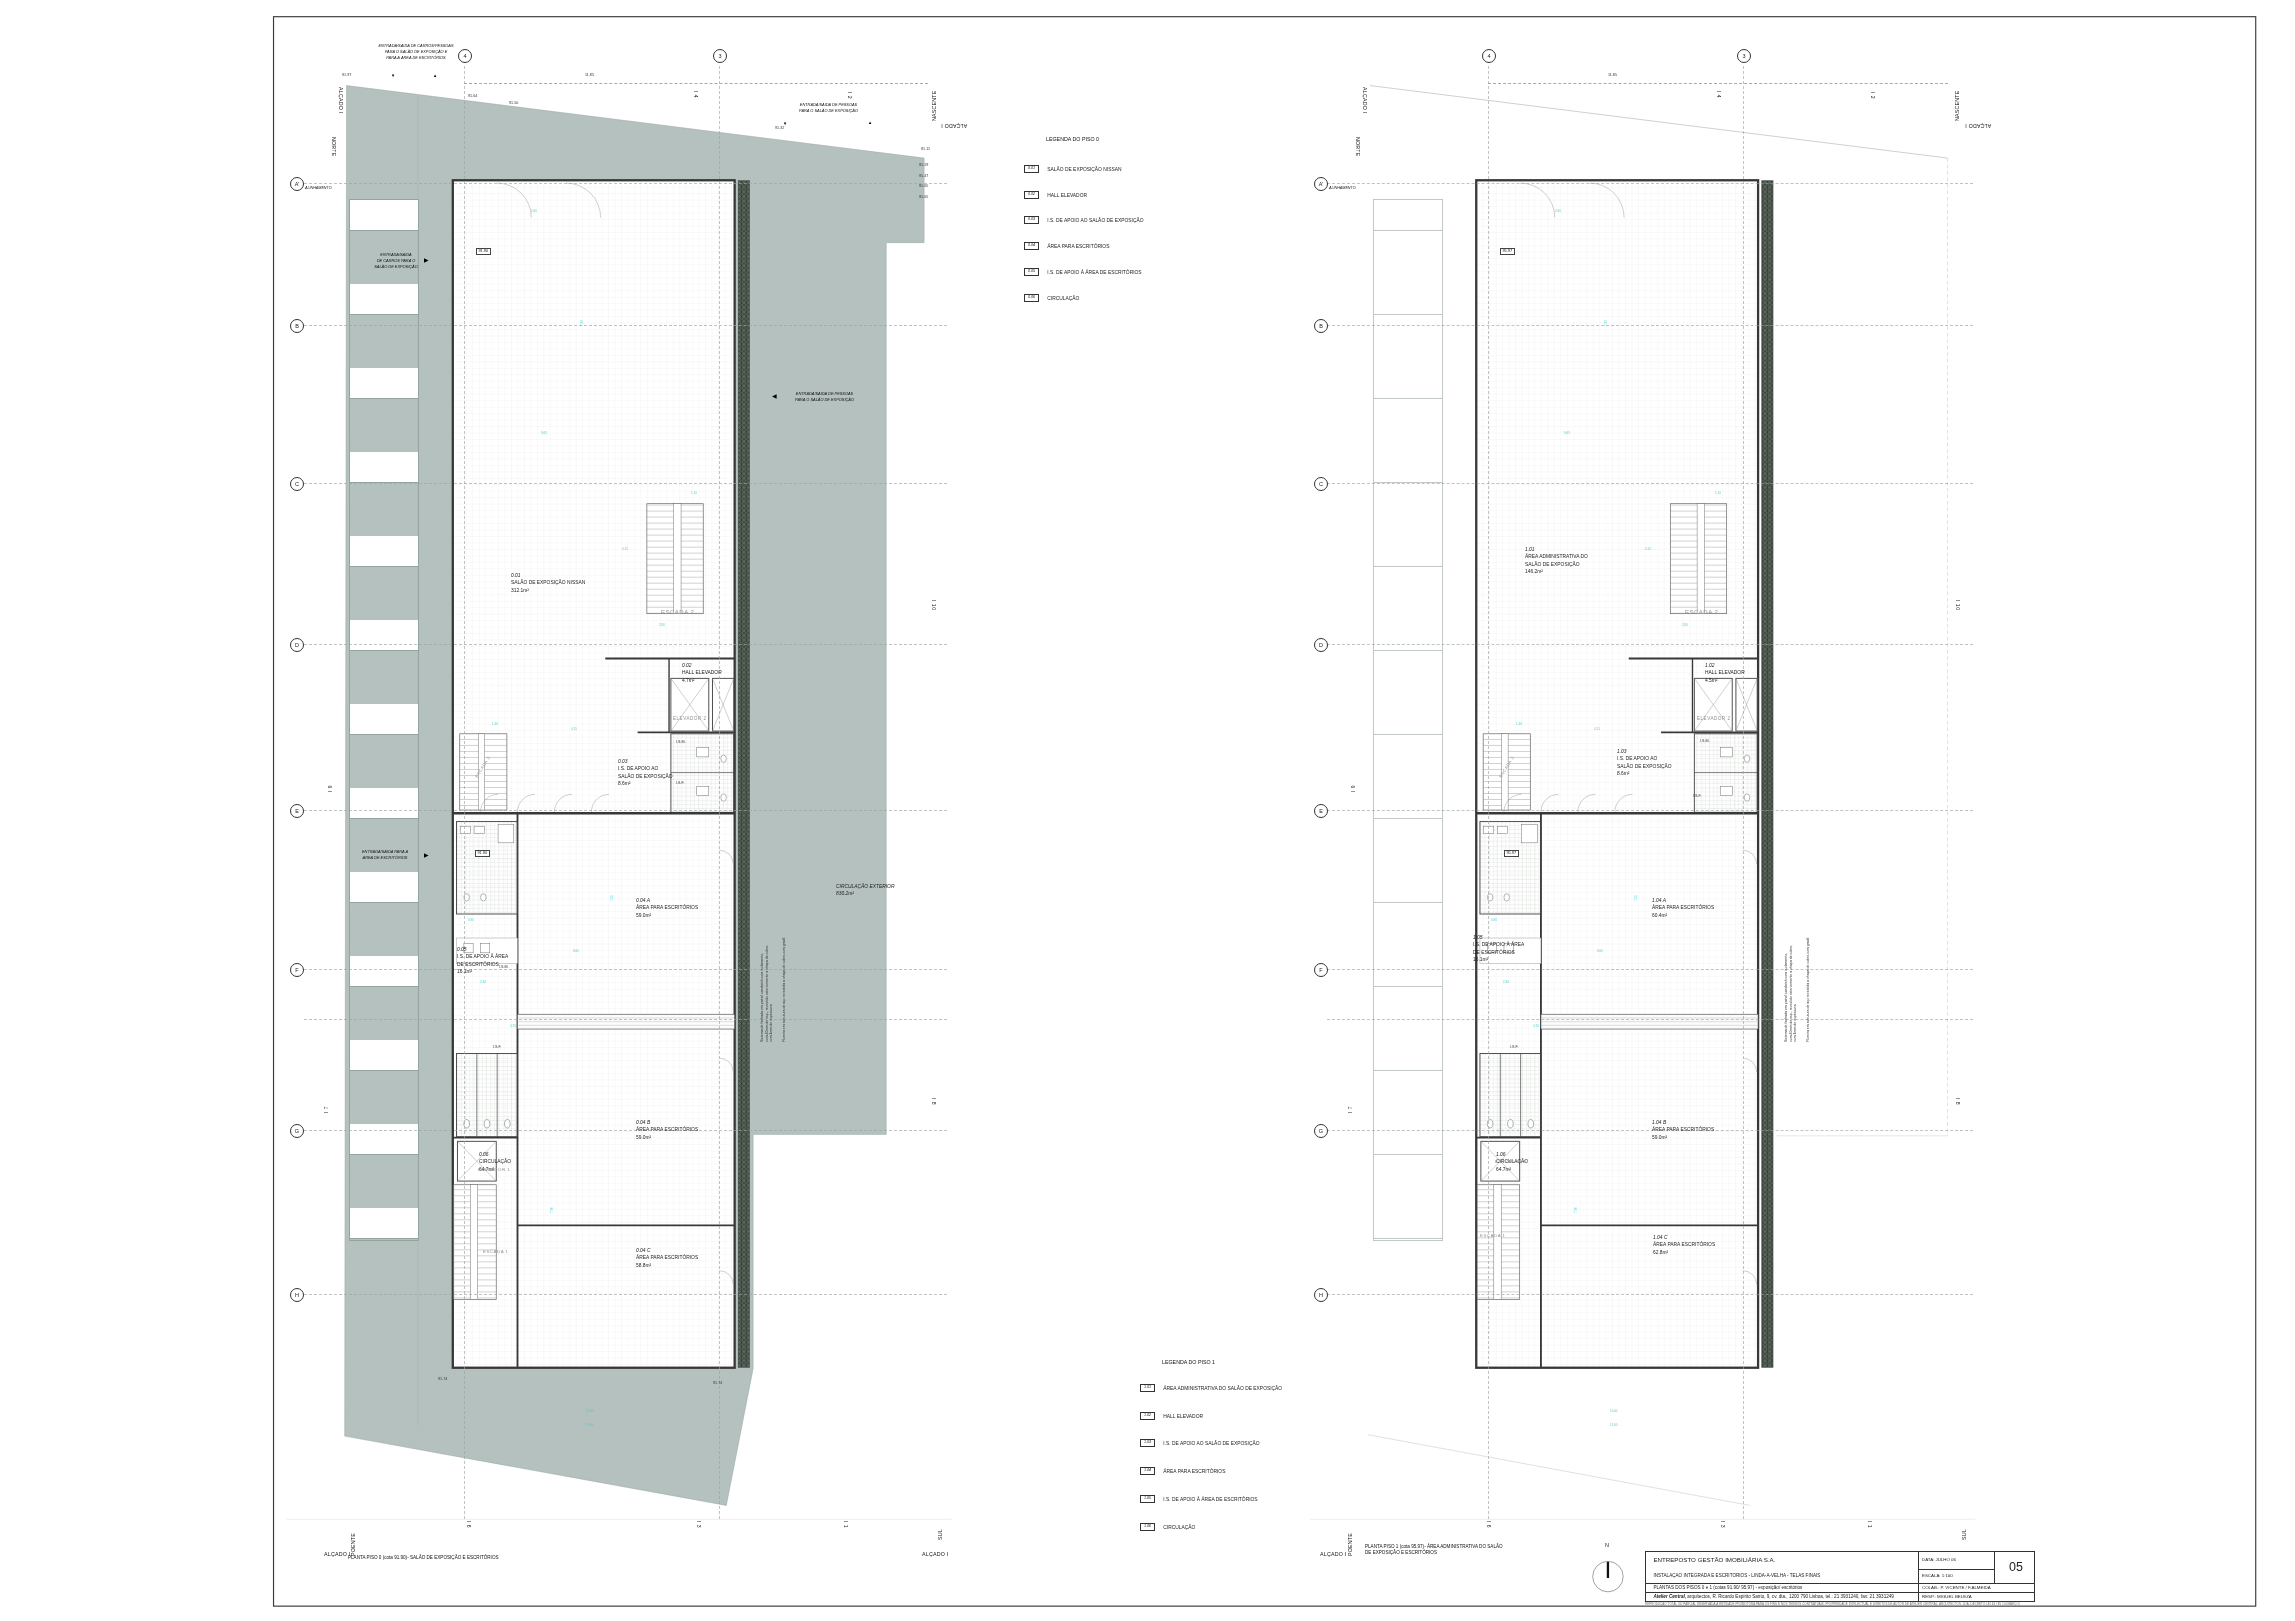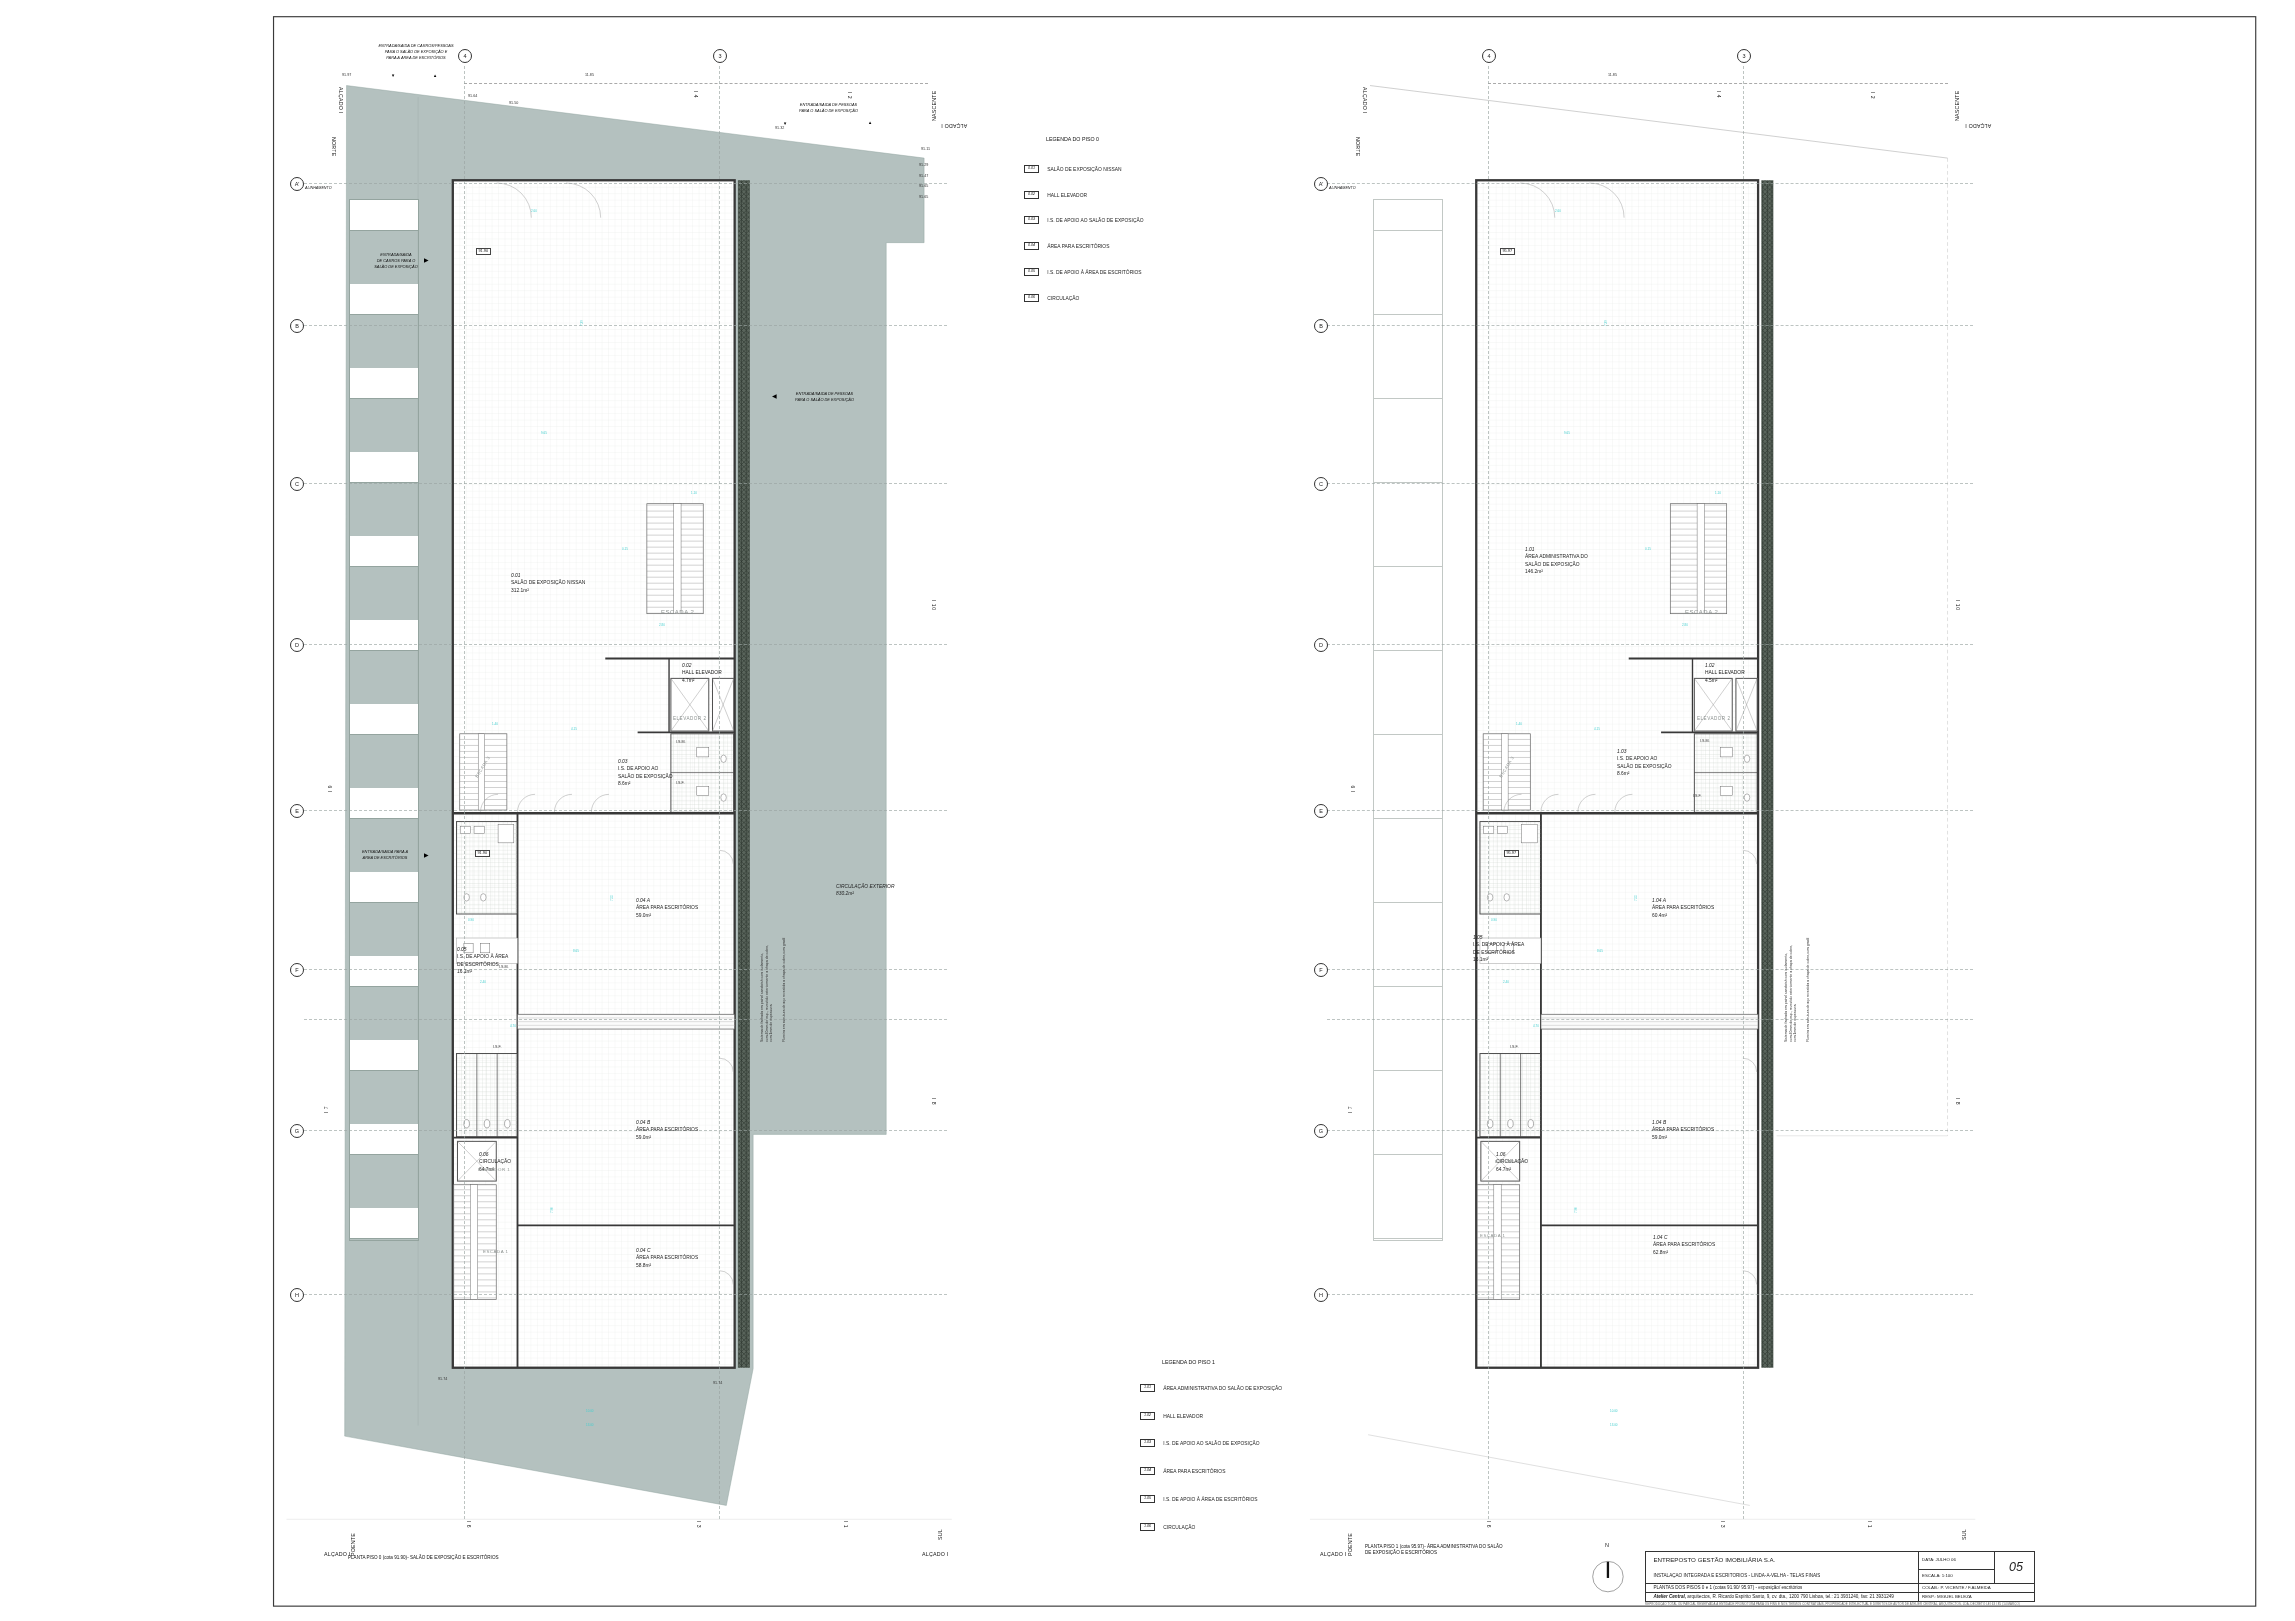--- a/index.html
+++ b/index.html
@@ -493,18 +493,18 @@
     <div class="tb-line" style="left:348px;top:0;width:0.5px;height:31px;"></div>
     <div class="tb-line" style="left:272px;top:16.6px;width:76px;height:0.5px;"></div>
     <div class="cell company" style="left:7.4px;top:3.7px;">ENTREPOSTO GESTÃO IMOBILIÁRIA S.A.</div>
     <div class="cell rowtxt" style="left:7.4px;top:21px;">INSTALAÇÃO INTEGRADA E ESCRITÓRIOS - LINDA-A-VELHA - TELAS FINAIS</div>
     <div class="cell rowtxt" style="left:7.4px;top:33px;">PLANTAS DOS PISOS 0 e 1 (cotas 91.90/ 95.97) - exposição/ escritórios</div>
     <div class="cell rowtxt atl" style="left:7.4px;top:42px;"><b>Atelier Central,</b><span> arquitectos,   R. Ricardo Espírito Santo, 9, cv. dta., 1200 790 Lisboa, tel.: 21 3931240, fax: 21 3931249</span></div>
     <div class="cell side" style="left:276px;top:4.6px;">DATA:  JULHO 06</div>
     <div class="cell side" style="left:276px;top:21px;">ESCALA:  1:100</div>
     <div class="cell side" style="left:276px;top:33px;">COLAB.:  P. VICENTE / F.ALMEIDA</div>
     <div class="cell side" style="left:276px;top:42px;">RESP.:  MIGUEL BELEZA</div>
-    <div class="cell num" style="left:352px;top:8.3px;width:36px;text-align:center;font-style:italic;">05</div>
+    <div class="cell num" style="left:352px;top:8.3px;width:36px;text-align:center;">05</div>
   </div>
   <div class="fineprint" style="left:1645px;top:1602px;">REPRODUÇÃO TOTAL OU PARCIAL RESERVADA À ENTIDADE PROMOTORA PARA OS FINS E NOS TERMOS CONTRATUAIS. PROPRIEDADE INTELECTUAL E DIREITOS DE AUTOR DE ATELIER CENTRAL, ARQUITECTOS, LDA. DECRETO LEI 63 / 85 (14 MARÇO)</div>
 
 </div>
 
 
 </body></html>

